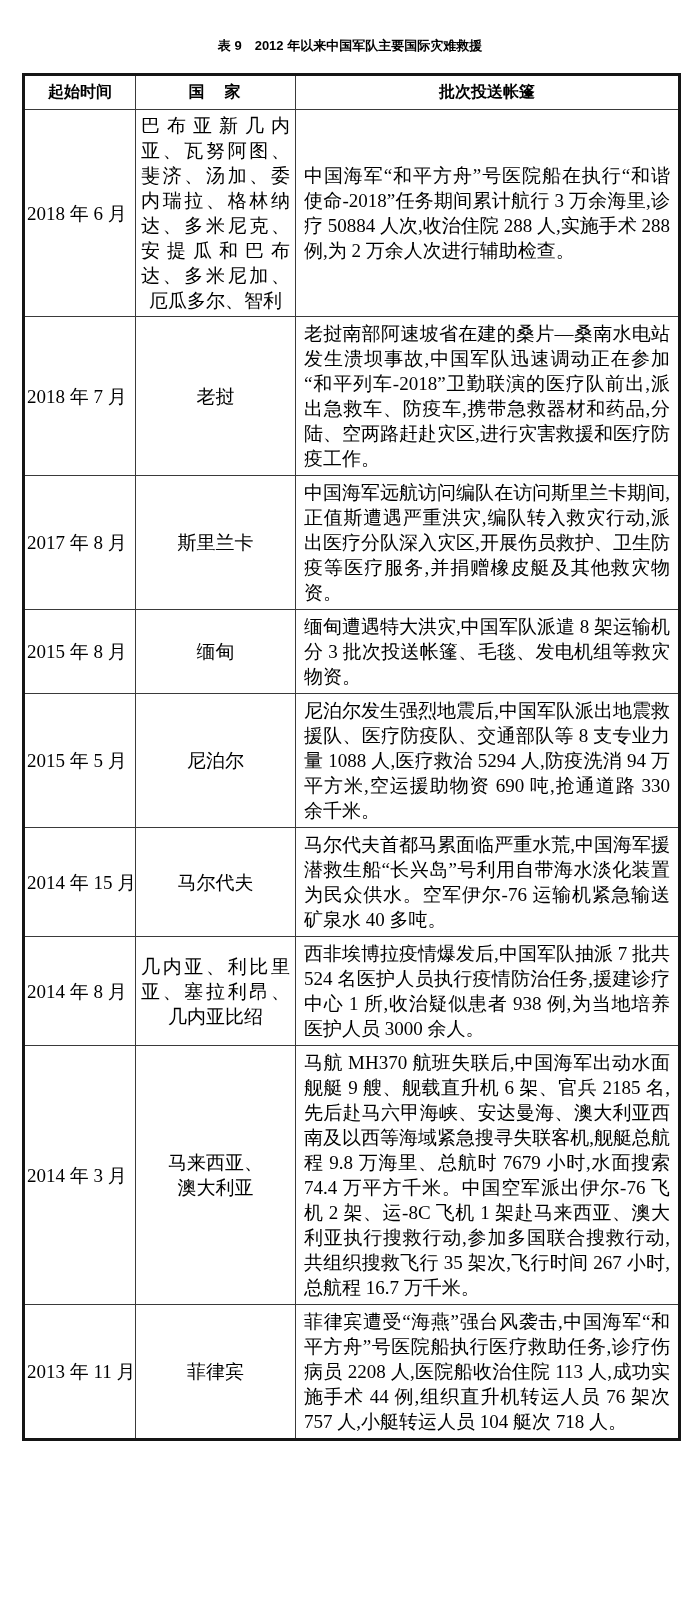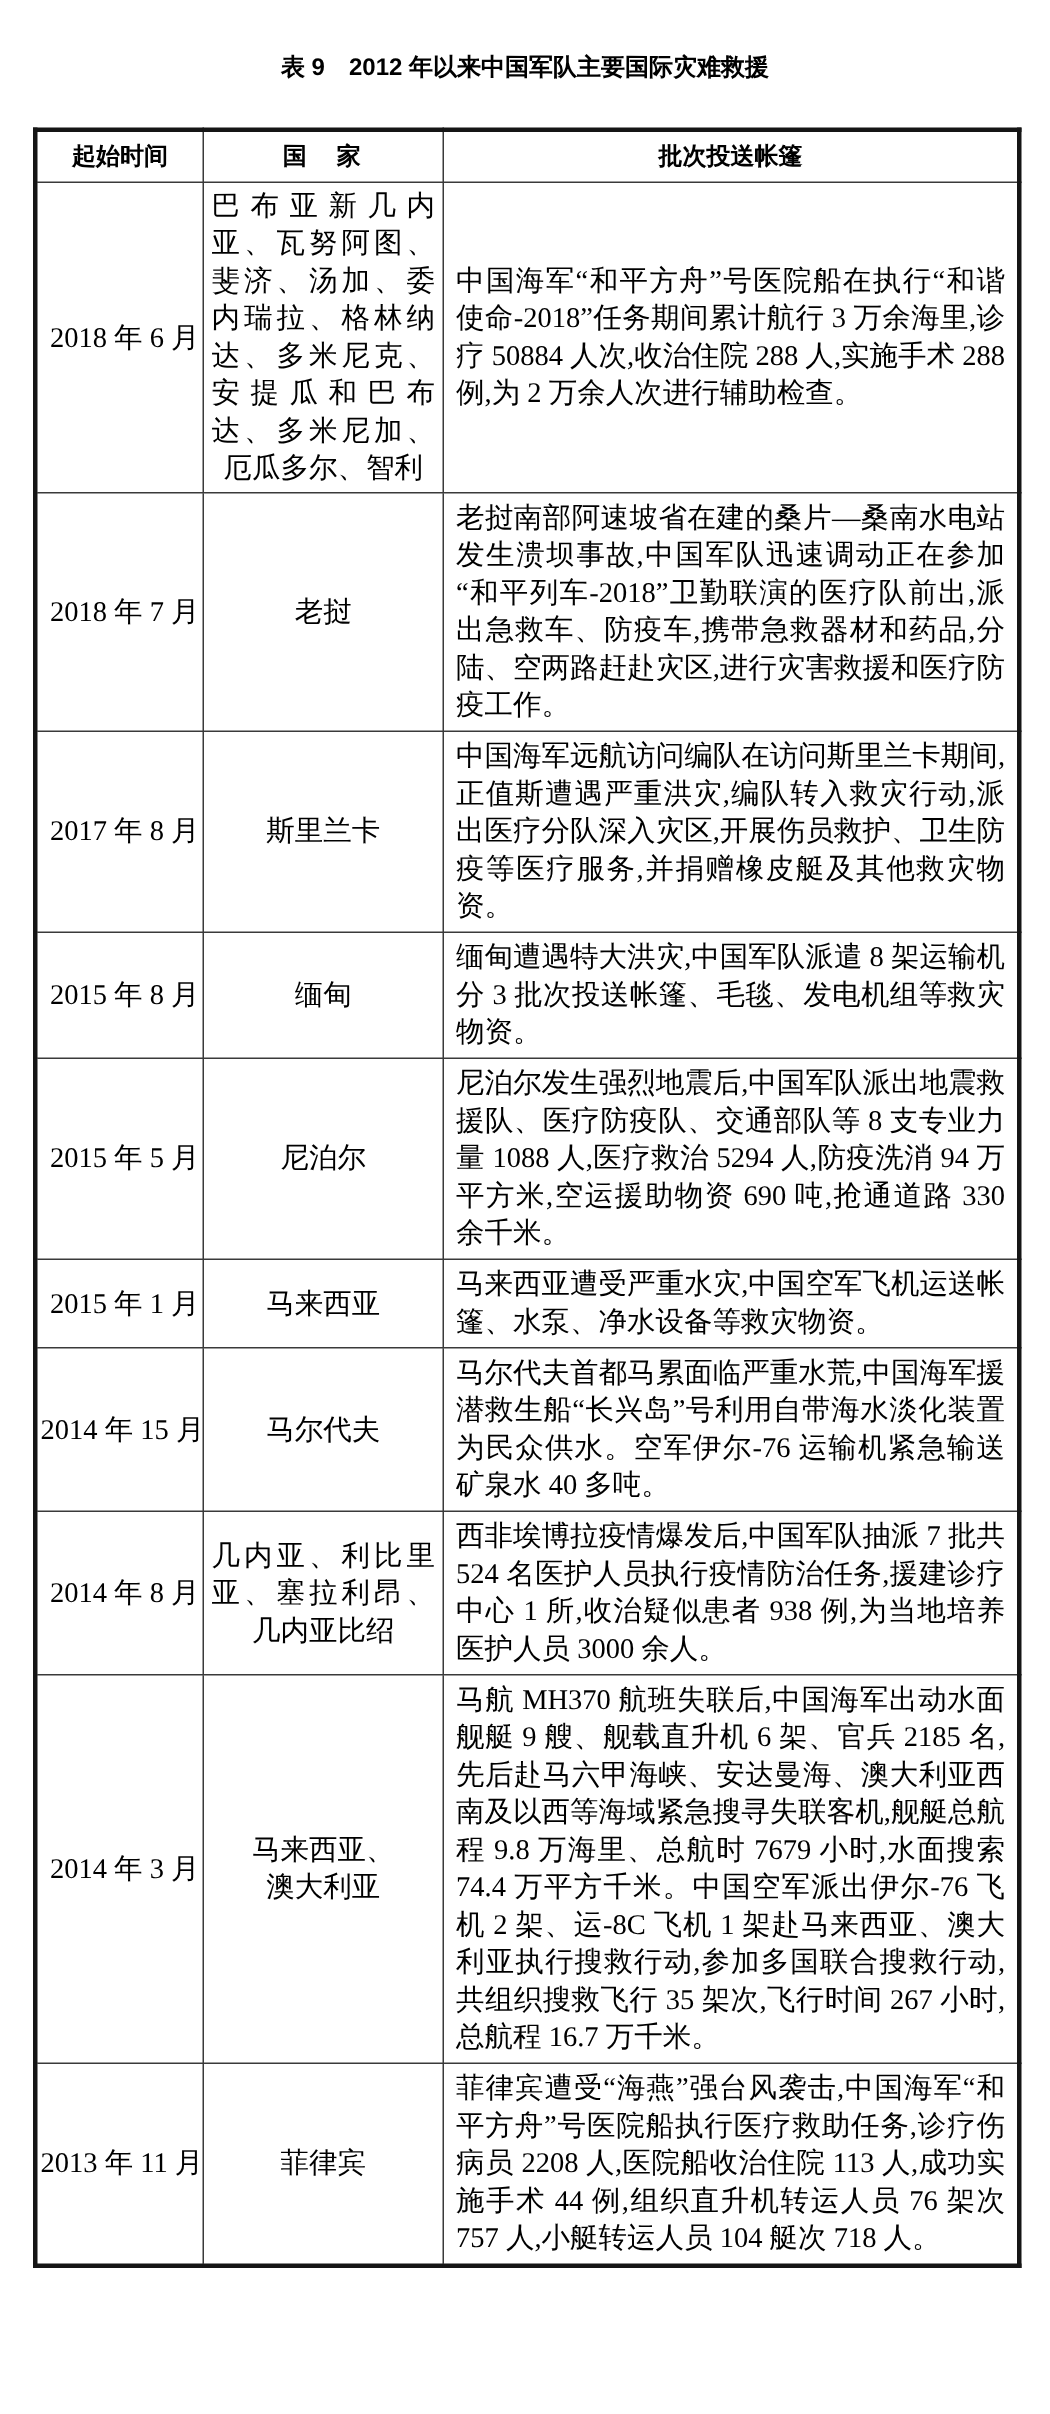--- a/index.html
+++ b/index.html
@@ -14,23 +14,23 @@
     margin: 0 auto;
     box-sizing: border-box;
     padding: 30px 22px 20px 22px;
     background: #ffffff;
     font-family: "Liberation Serif", "DejaVu Serif", serif;
   }
   .title-block {
     text-align: center;
     font-family: "Liberation Sans", "DejaVu Sans", sans-serif;
     font-weight: bold;
-    font-size: 16px;
+    font-size: 13px;
     line-height: 31px;
-    margin-bottom: 24px;
+    margin-bottom: 12px;
   }
   table.relief-table {
     width: 656px;
     border-collapse: collapse;
     table-layout: fixed;
     border: 3px solid #151515;
   }
   table.relief-table th,
   table.relief-table td {
     border: 1.5px solid #3a3a3a;
@@ -46,21 +46,21 @@
     text-align: center;
     vertical-align: middle;
   }
   th.h-country { letter-spacing: 2px; }
   td {
     font-size: 19px;
     line-height: 25px;
     vertical-align: middle;
   }
   td.date-cell {
-    text-align: right;
+    text-align: left;
     padding: 3px 2px;
     white-space: nowrap;
   }
   td.country-cell {
     text-align: justify;
     text-align-last: center;
     padding: 3px 5px;
     white-space: pre-line;
     margin-top: 16px;
   }
@@ -112,25 +112,20 @@
           <td class="date-cell">2015 年 8 月</td>
           <td class="country-cell">缅甸</td>
           <td class="task-cell">缅甸遭遇特大洪灾,中国军队派遣 8 架运输机分 3 批次投送帐篷、毛毯、发电机组等救灾物资。</td>
         </tr>
         <tr>
           <td class="date-cell">2015 年 5 月</td>
           <td class="country-cell">尼泊尔</td>
           <td class="task-cell">尼泊尔发生强烈地震后,中国军队派出地震救援队、医疗防疫队、交通部队等 8 支专业力量 1088 人,医疗救治 5294 人,防疫洗消 94 万平方米,空运援助物资 690 吨,抢通道路 330 余千米。</td>
         </tr>
         <tr>
-          <td class="date-cell">2015 年 1 月</td>
-          <td class="country-cell">马来西亚</td>
-          <td class="task-cell">马来西亚遭受严重水灾,中国空军飞机运送帐篷、水泵、净水设备等救灾物资。</td>
-        </tr>
-        <tr>
           <td class="date-cell">2014 年 15 月</td>
           <td class="country-cell">马尔代夫</td>
           <td class="task-cell">马尔代夫首都马累面临严重水荒,中国海军援潜救生船“长兴岛”号利用自带海水淡化装置为民众供水。空军伊尔-76 运输机紧急输送矿泉水 40 多吨。</td>
         </tr>
         <tr>
           <td class="date-cell">2014 年 8 月</td>
           <td class="country-cell">几内亚、利比里亚、塞拉利昂、几内亚比绍</td>
           <td class="task-cell">西非埃博拉疫情爆发后,中国军队抽派 7 批共 524 名医护人员执行疫情防治任务,援建诊疗中心 1 所,收治疑似患者 938 例,为当地培养医护人员 3000 余人。</td>
         </tr>
         <tr>

